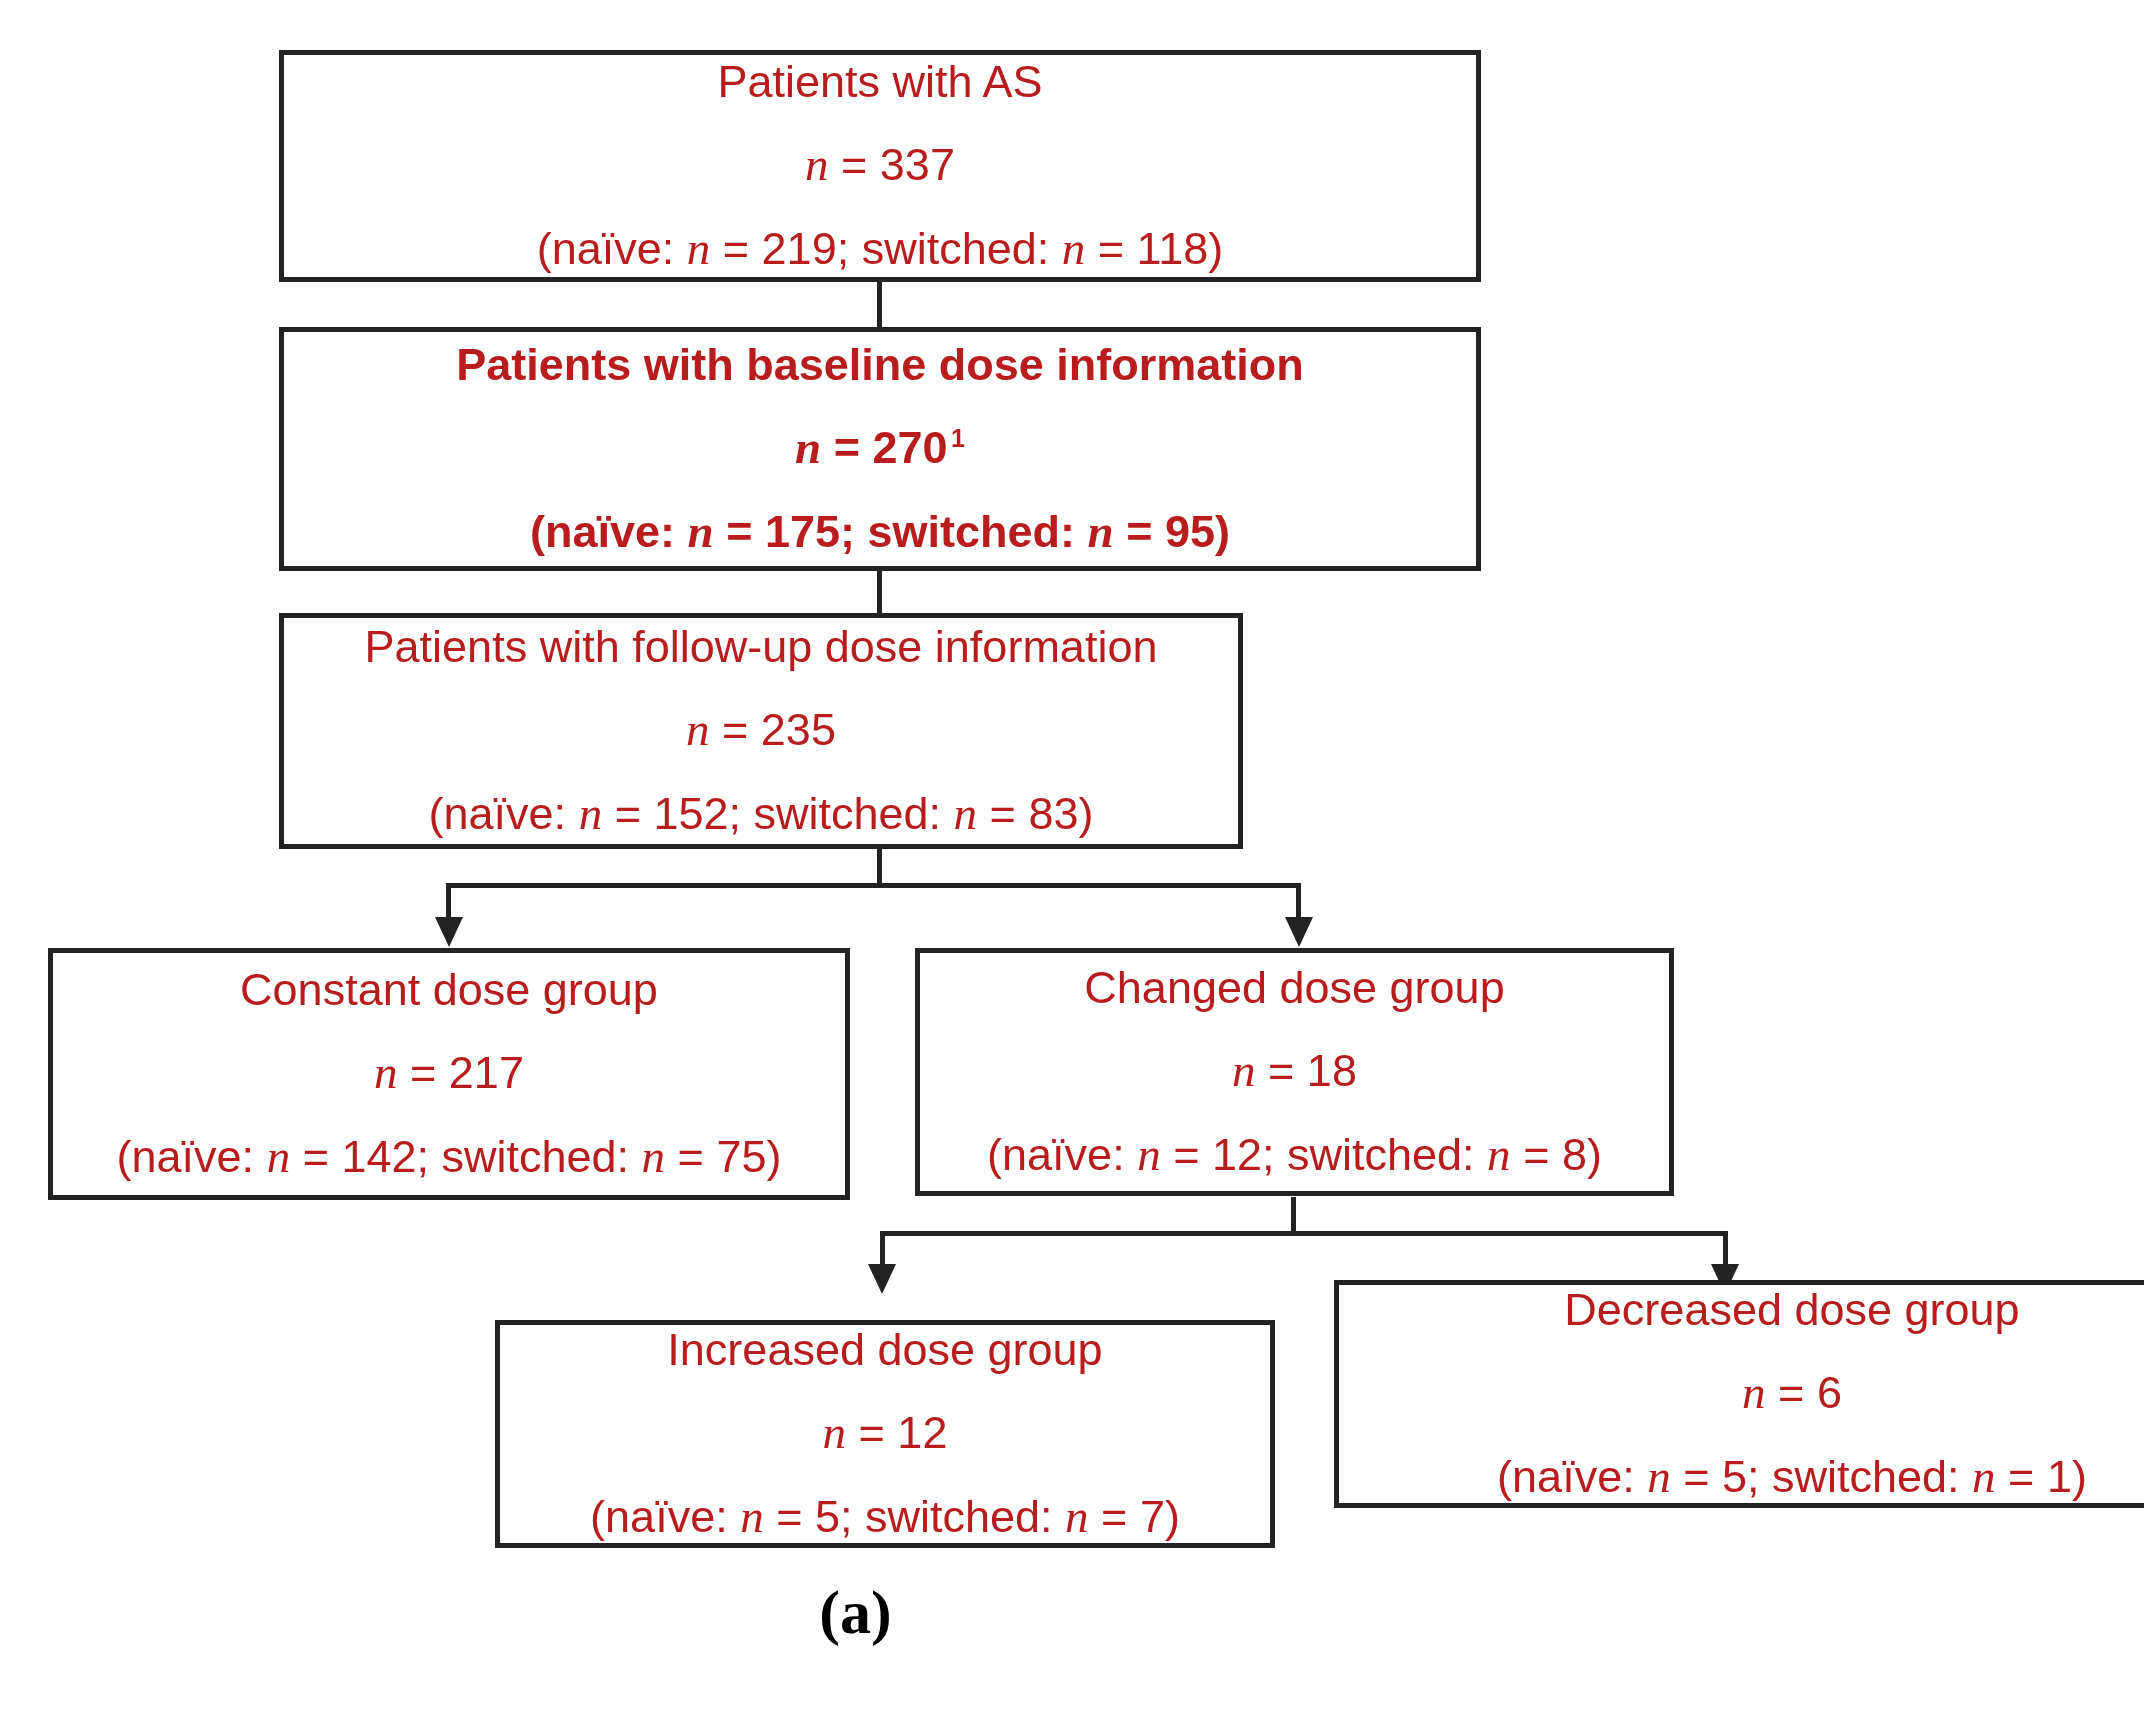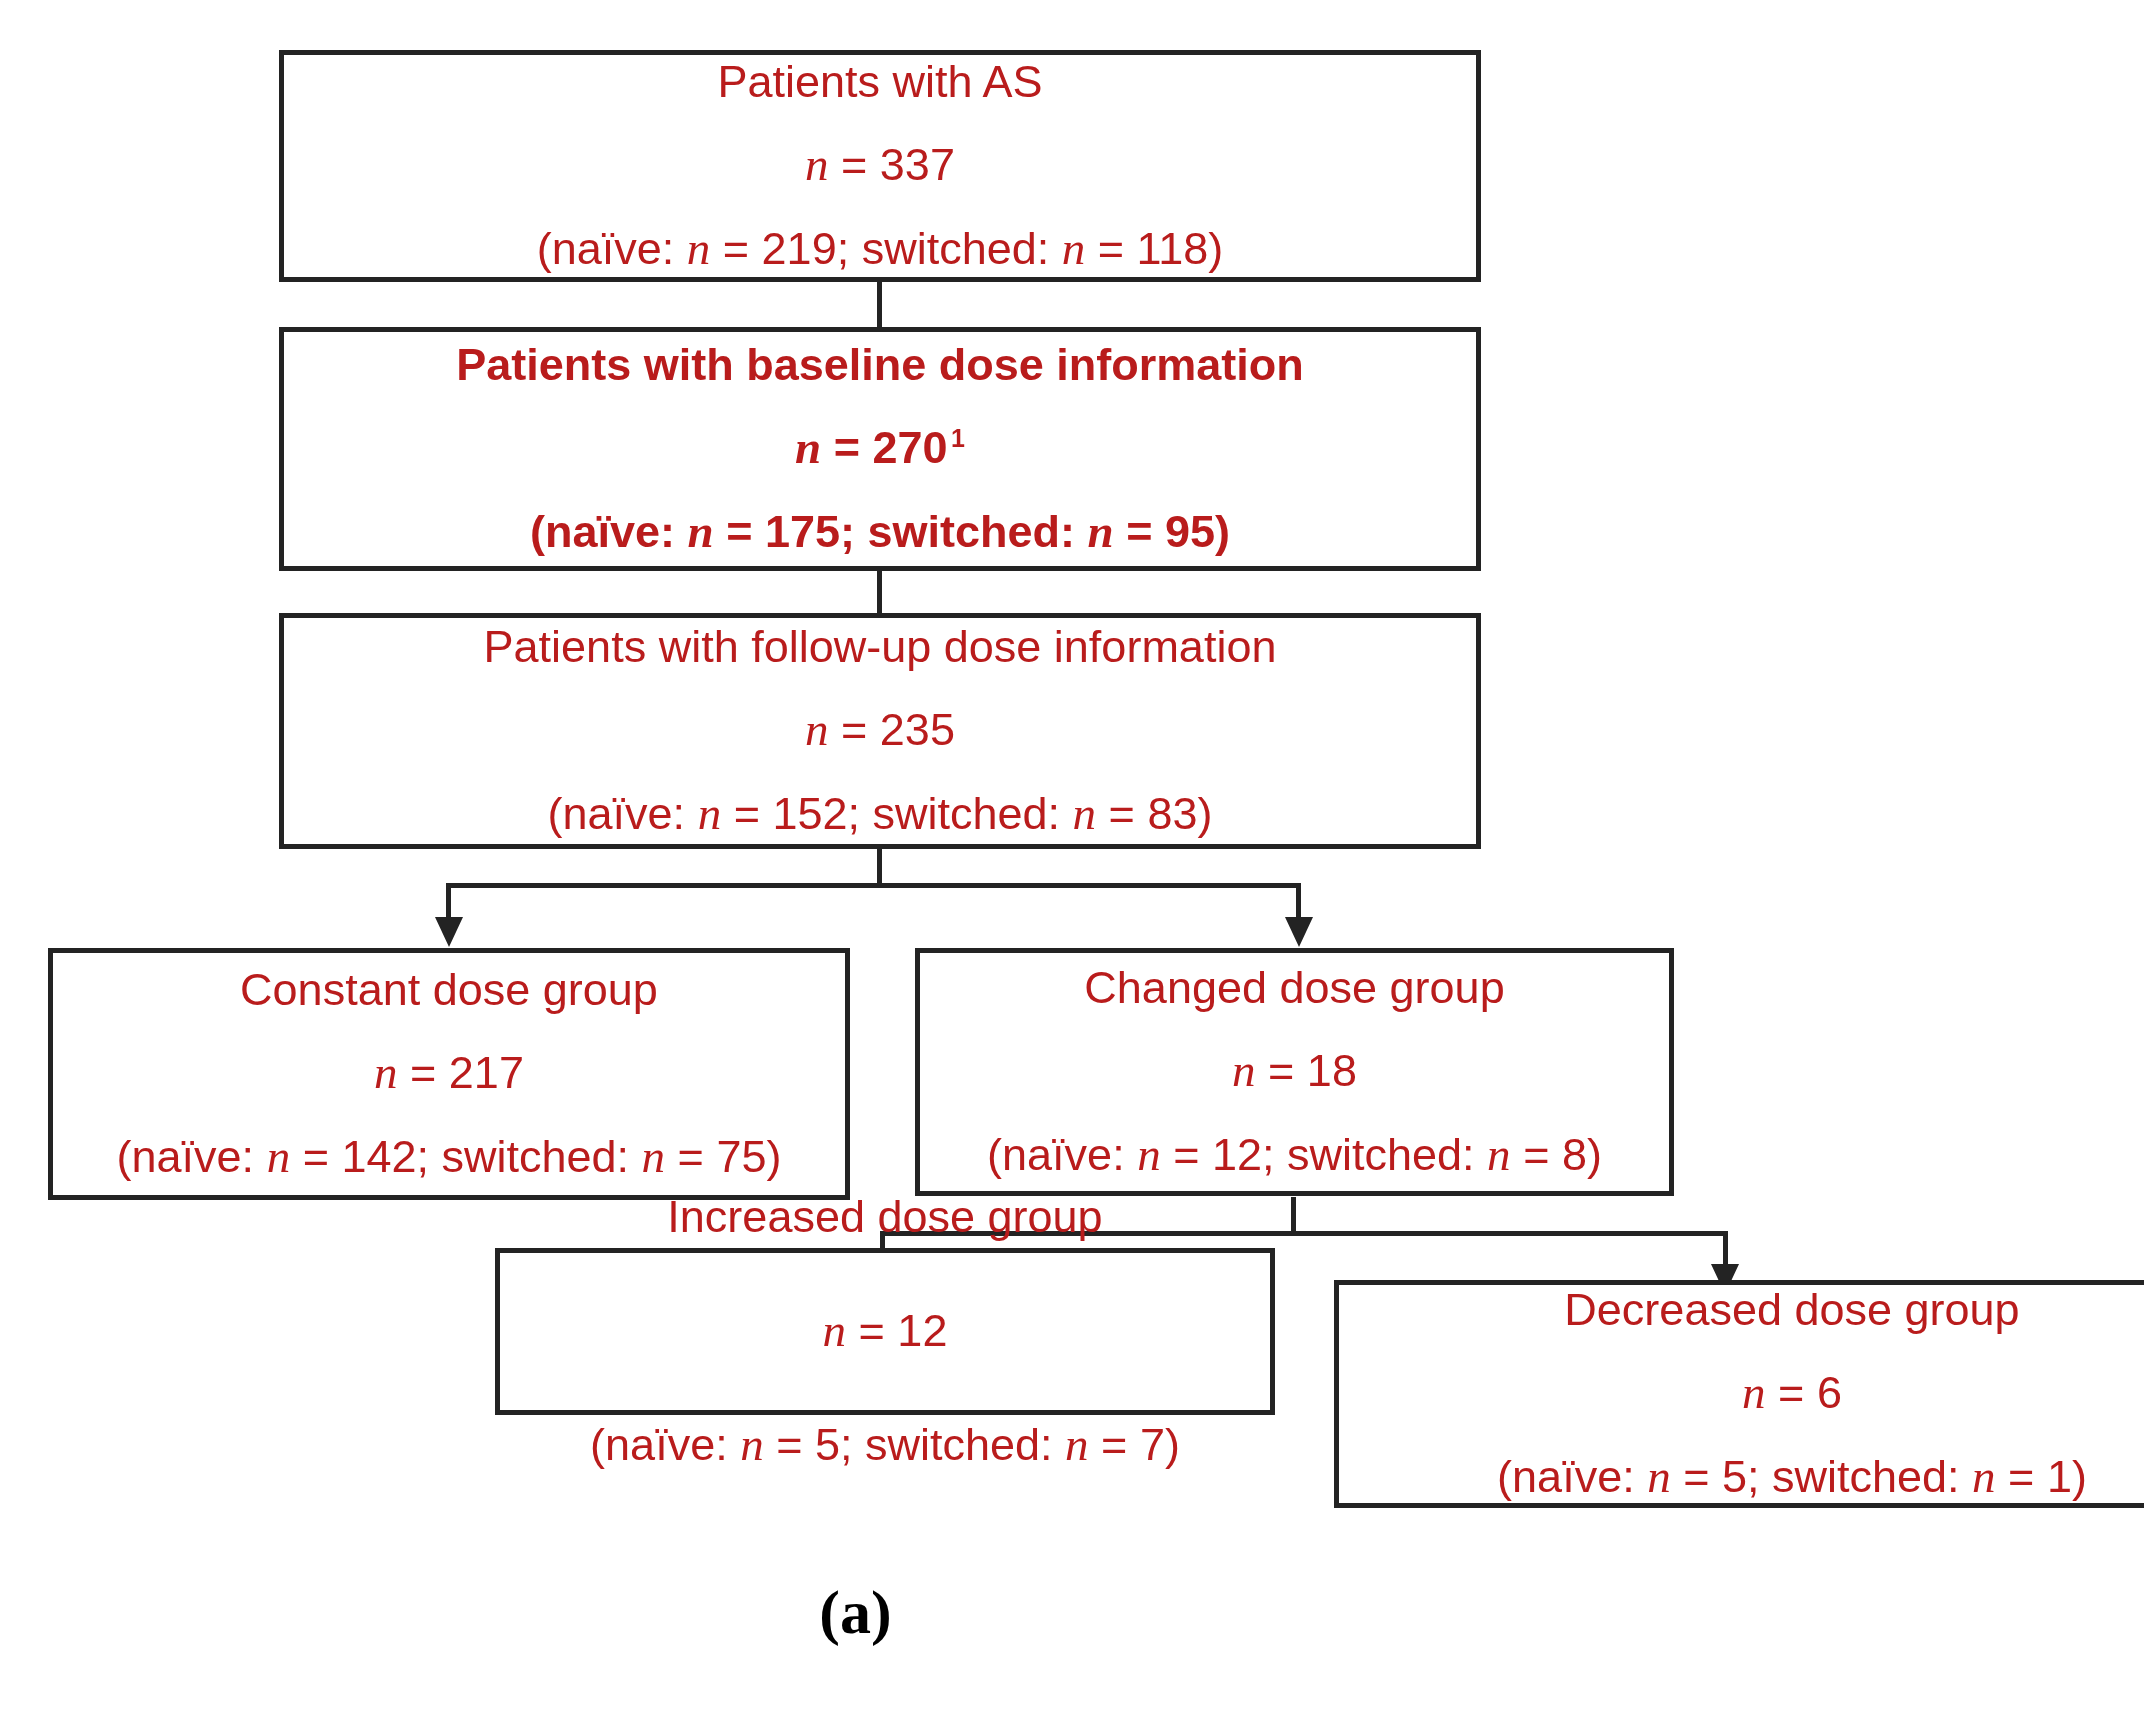--- a/index.html
+++ b/index.html
@@ -96,21 +96,21 @@
   <div class="vline" style="left:877px; top:282px; height:46px;"></div>
 
   <div class="node" style="left:279px; top:327px; width:1202px; height:244px;font-weight:bold;">
     <span class="ln">Patients with baseline dose information</span>
     <span class="ln"><em class="nvar">n</em> <span>= 270</span><sup class="sup">1</sup></span>
     <span class="ln"><span>(naïve: </span><em class="nvar">n</em> <span>= 175; switched: </span><em class="nvar">n</em> <span>= 95)</span></span>
   </div>
 
   <div class="vline" style="left:877px; top:571px; height:42px;"></div>
 
-  <div class="node" style="left:279px; top:613px; width:1202px; height:236px;">
+  <div class="node" style="left:279px; top:613px; width:964px; height:236px;">
     <span class="ln">Patients with follow-up dose information</span>
     <span class="ln"><em class="nvar">n</em> <span>= 235</span></span>
     <span class="ln"><span>(naïve: </span><em class="nvar">n</em> <span>= 152; switched: </span><em class="nvar">n</em> <span>= 83)</span></span>
   </div>
 
   <div class="vline" style="left:877px; top:848px; height:37px;"></div>
   <div class="hline" style="left:446px; top:883px; width:855px;"></div>
   <div class="vline" style="left:446px; top:883px; height:35px;"></div>
   <div class="arrow-head" style="left:435px; top:917px;"></div>
   <div class="vline" style="left:1296px; top:883px; height:35px;"></div>
@@ -128,21 +128,21 @@
     <span class="ln"><span>(naïve: </span><em class="nvar">n</em> <span>= 12; switched: </span><em class="nvar">n</em> <span>= 8)</span></span>
   </div>
 
   <div class="vline" style="left:1291px; top:1197px; height:37px;"></div>
   <div class="hline" style="left:880px; top:1231px; width:847px;"></div>
   <div class="vline" style="left:880px; top:1231px; height:34px;"></div>
   <div class="arrow-head" style="left:868px; top:1264px;"></div>
   <div class="vline" style="left:1723px; top:1231px; height:34px;"></div>
   <div class="arrow-head" style="left:1711px; top:1264px;"></div>
 
-  <div class="node" style="left:495px; top:1248px; width:780px; height:167px;gap:30px;">
+  <div class="node" style="left:495px; top:1320px; width:780px; height:228px;">
     <span class="ln">Increased dose group</span>
     <span class="ln"><em class="nvar">n</em> <span>= 12</span></span>
     <span class="ln"><span>(naïve: </span><em class="nvar">n</em> <span>= 5; switched: </span><em class="nvar">n</em> <span>= 7)</span></span>
   </div>
 
   <div class="node" style="left:1334px; top:1280px; width:916px; height:228px;">
     <span class="ln">Decreased dose group</span>
     <span class="ln"><em class="nvar">n</em> <span>= 6</span></span>
     <span class="ln"><span>(naïve: </span><em class="nvar">n</em> <span>= 5; switched: </span><em class="nvar">n</em> <span>= 1)</span></span>
   </div>

